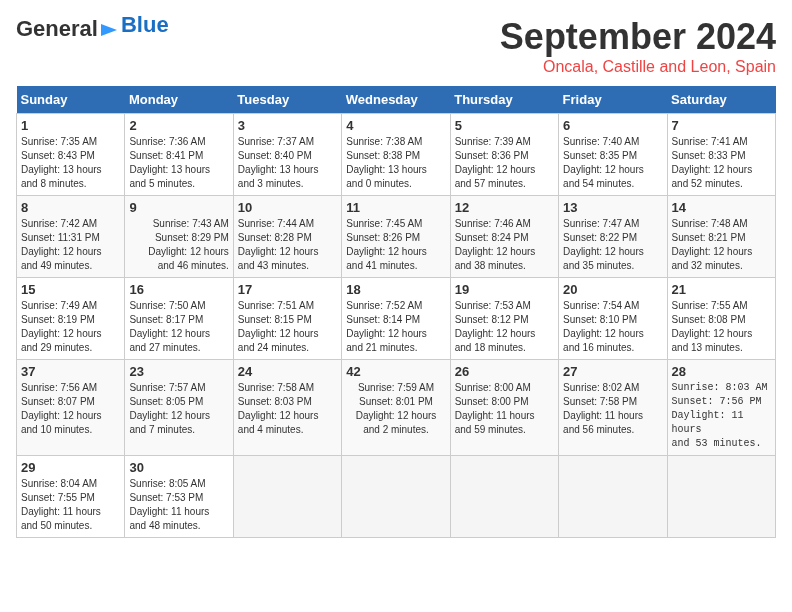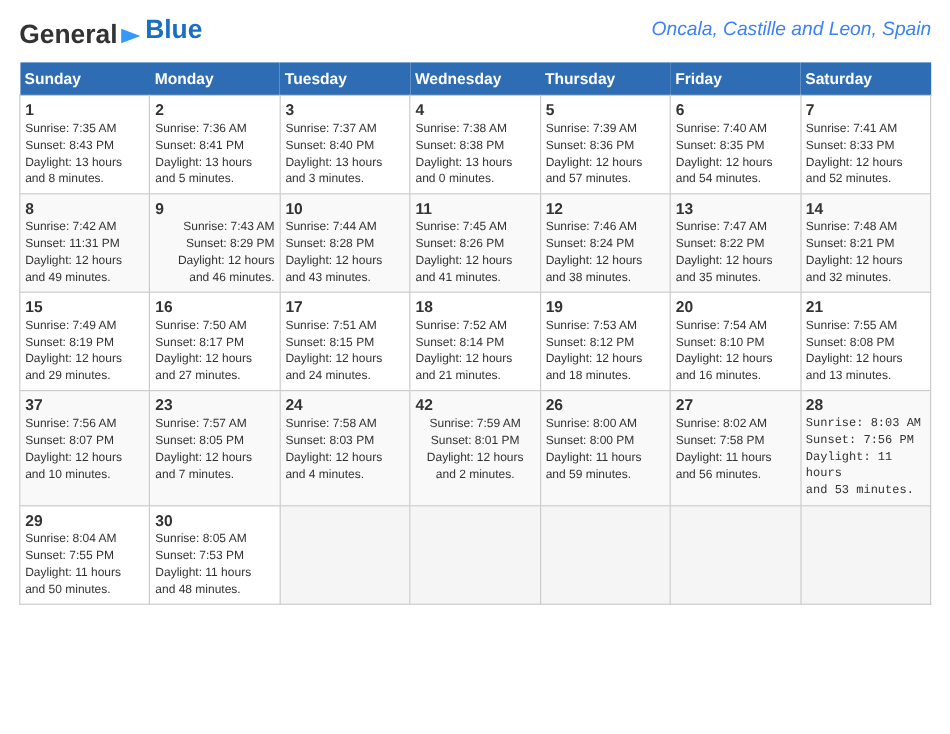--- a/index.html
+++ b/index.html
@@ -24,22 +24,21 @@
     .title-area {
       text-align: right;
     }
     .month-title {
       font-size: 36px;
       font-weight: bold;
       color: #333;
     }
     .location-title {
       font-size: 16px;
-      color: #3b82f6;
-      font-style: italic;
+      color: #ef4444;
     }
     table {
       width: 100%;
       border-collapse: collapse;
       font-size: 11px;
     }
     thead tr th {
       background-color: #2e6db4;
       color: #fff;
       padding: 6px 4px;
@@ -96,20 +95,21 @@
   <div class="logo">
     <div class="logo-wrapper">
       <span class="logo-general">General</span>
       <svg width="20" height="20" viewBox="0 0 20 20" style="margin-left:1px;margin-top:2px;">
         <polygon points="2,4 18,10 2,16" fill="#3399ff"></polygon>
       </svg>
     </div>
     <span class="logo-blue" style="margin-top:-4px;margin-left:2px;">Blue</span>
   </div>
   <div class="title-area">
+    <div class="month-title">September 2024</div>
     <div class="location-title">Oncala, Castille and Leon, Spain</div>
   </div>
 </div>
 
 <table>
   <thead>
     <tr>
     <th>Sunday</th>
         <th>Monday</th>
         <th>Tuesday</th>

